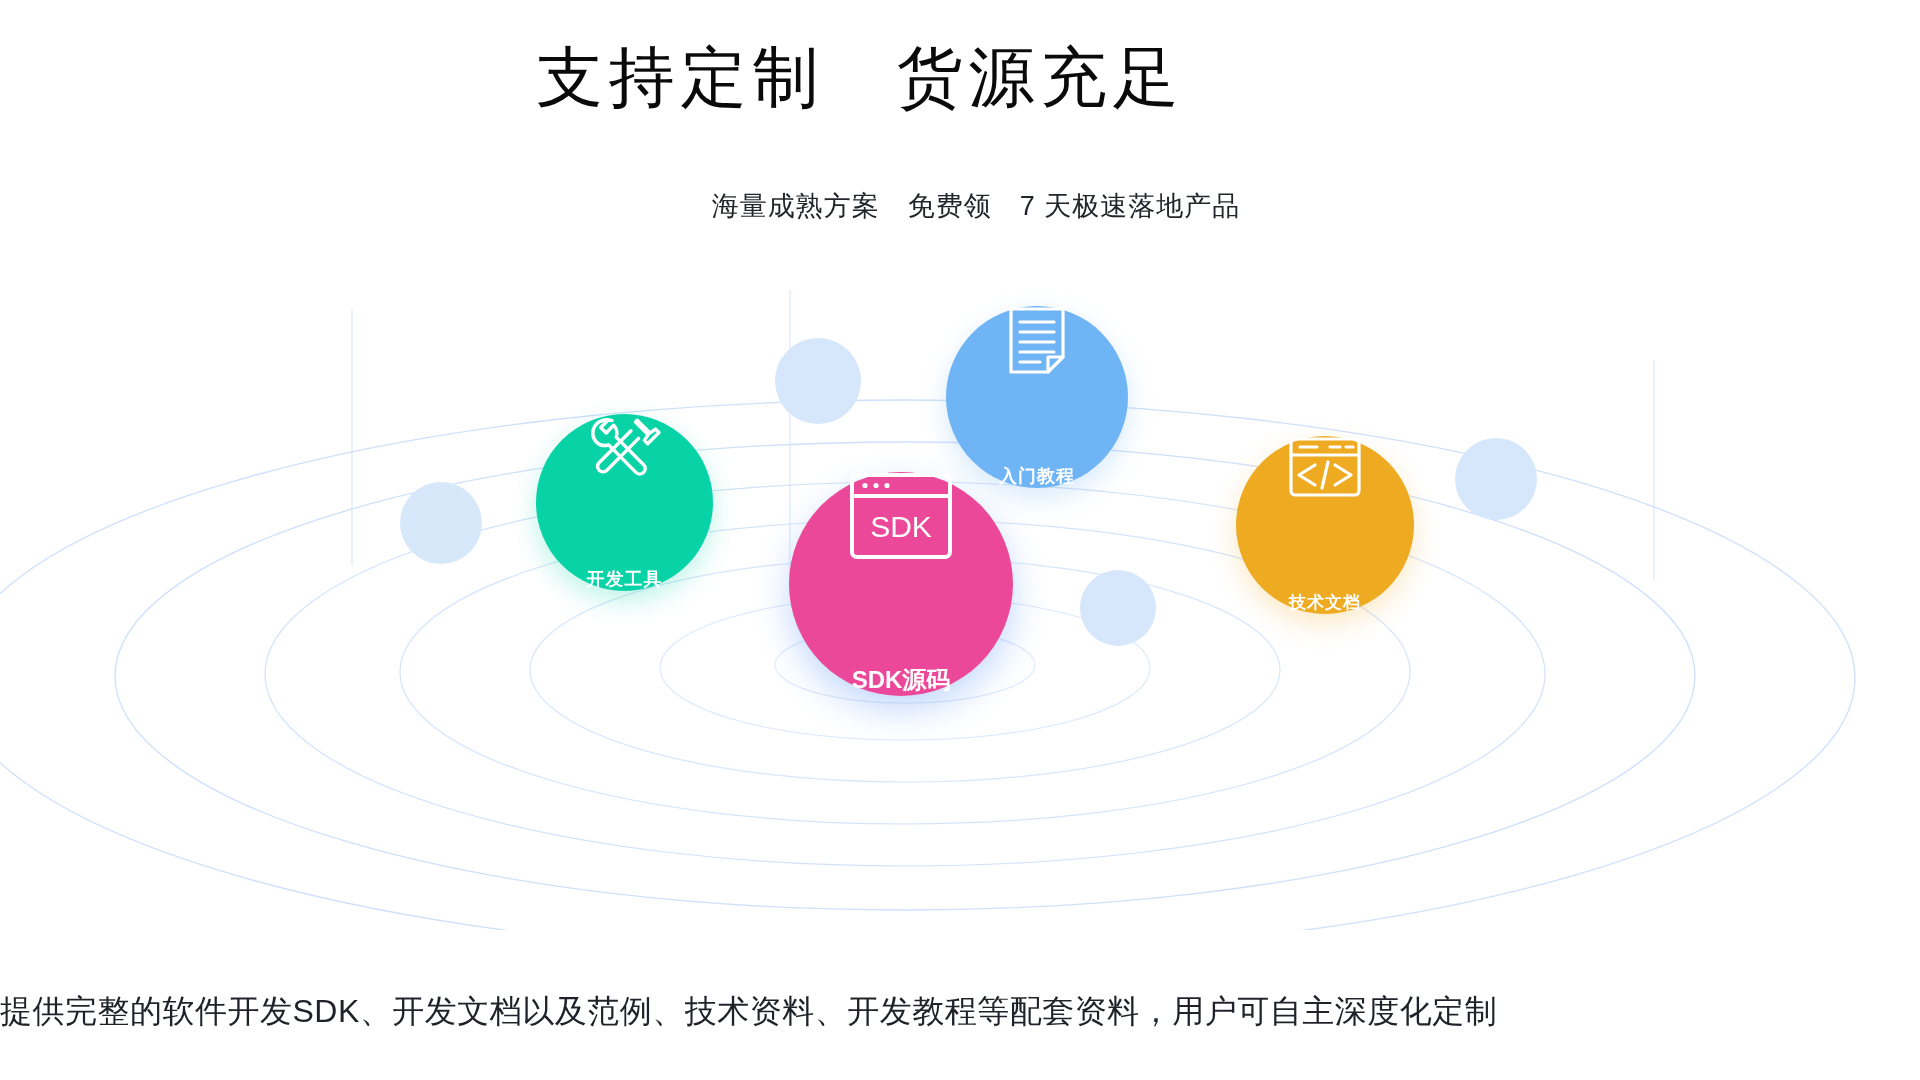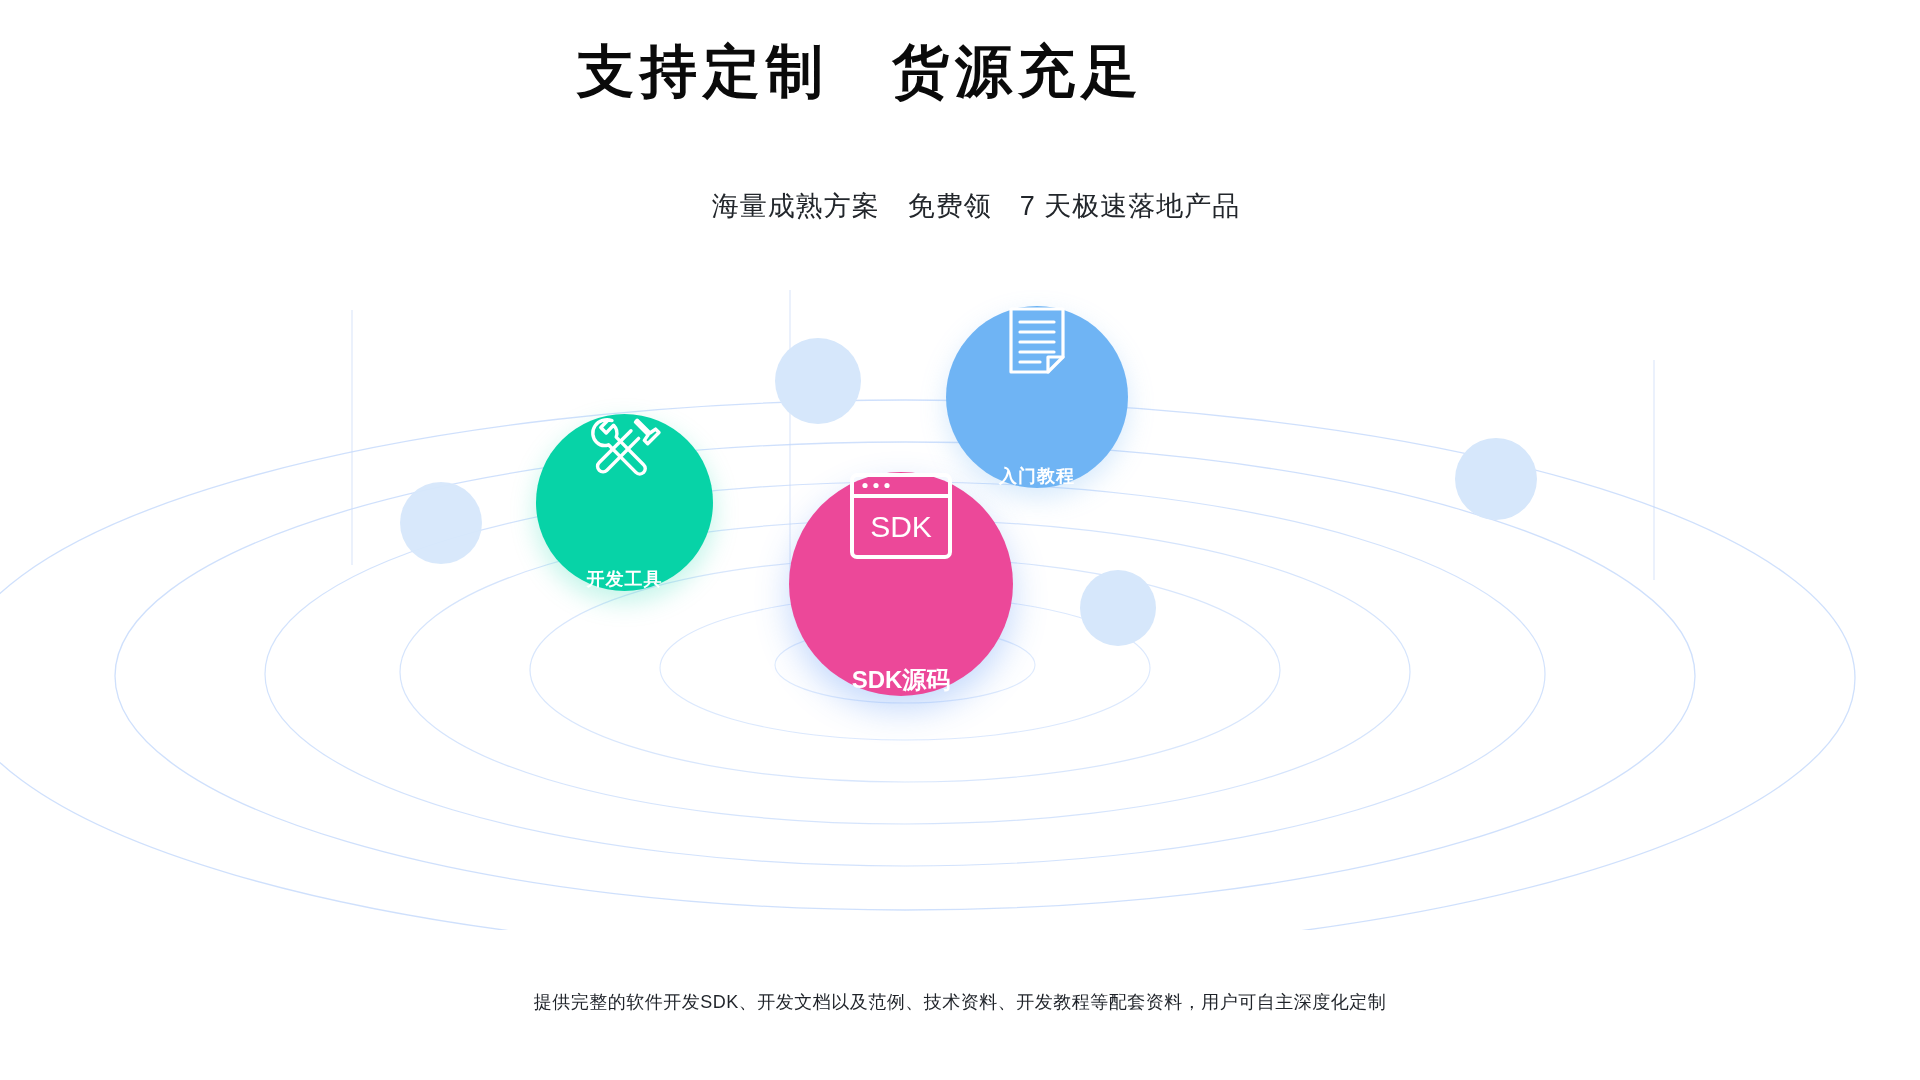--- a/index.html
+++ b/index.html
@@ -14,22 +14,22 @@
     position:relative;
     width:1920px; height:1080px;
     background:#ffffff;
   }
 
   
   .headline {
     position:absolute;
     top:36px; left:0; width:1721px;
     text-align:center;
-    font-size:57px;
-    font-weight:bold;
+    font-size:66px;
+    font-weight:normal;
     letter-spacing:6px;
     color:#0a0a0a;
     line-height:1.25;
     white-space:pre;
   }
   .subhead {
     position:absolute;
     top:188px; left:16px; width:1920px;
     text-align:center;
     font-size:27px;
@@ -107,22 +107,21 @@
     left:789px; top:222px; width:224px; height:224px;
     background:#ec4899;
     box-shadow:0 14px 34px rgba(61,130,245,.30);
   }
   .b-sdk .cap { font-size:24px; margin-top:22px; letter-spacing:0; }
 
   
   .footer {
     position:absolute;
     left:0; top:990px; width:1920px;
-    text-align:center;
-    font-size:18px;
+    font-size:32px;
     color:#1f2329;
     letter-spacing:.5px;
     white-space:pre;
   }
 </style>
 </head>
 <body>
 
 <div class="stage">
 
@@ -168,20 +167,33 @@
       <span class="glyph">
         <svg width="60" height="74" viewBox="0 0 60 74" fill="none" stroke="#ffffff" stroke-width="3.2" stroke-linecap="round" stroke-linejoin="round">
           <path d="M4 3h52v48L41 66H4z"></path>
           <path d="M56 51H41v15"></path>
           <path d="M13 16h34M13 26h34M13 36h34M13 46h34M13 56h20"></path>
         </svg>
       </span>
       <span class="cap">入门教程</span>
     </div>
 
+    <div class="bubble b-docs">
+      <span class="glyph">
+        <svg width="74" height="62" viewBox="0 0 74 62" fill="none" stroke="#ffffff" stroke-width="3.2" stroke-linecap="round" stroke-linejoin="round">
+          <rect x="3" y="3" width="68" height="56" rx="4"></rect>
+          <path d="M3 19h68"></path>
+          <path d="M12 11h17M42 11h10M58 11h7"></path>
+          <path d="M27 29 11 39l16 10"></path>
+          <path d="M47 29l16 10-16 10"></path>
+          <path d="M40 26 34 52"></path>
+        </svg>
+      </span>
+      <span class="cap">技术文档</span>
+    </div>
 
     <div class="bubble b-sdk">
       <span class="glyph">
         <svg width="104" height="88" viewBox="0 0 104 88" fill="none">
           <g stroke="#ffffff" stroke-width="4" stroke-linecap="round" stroke-linejoin="round">
             <rect x="3" y="3" width="98" height="82" rx="5"></rect>
             <path d="M3 24h98"></path>
             <circle cx="16" cy="13.5" r="2.6" fill="#ffffff" stroke="none"></circle>
             <circle cx="27" cy="13.5" r="2.6" fill="#ffffff" stroke="none"></circle>
             <circle cx="38" cy="13.5" r="2.6" fill="#ffffff" stroke="none"></circle>

